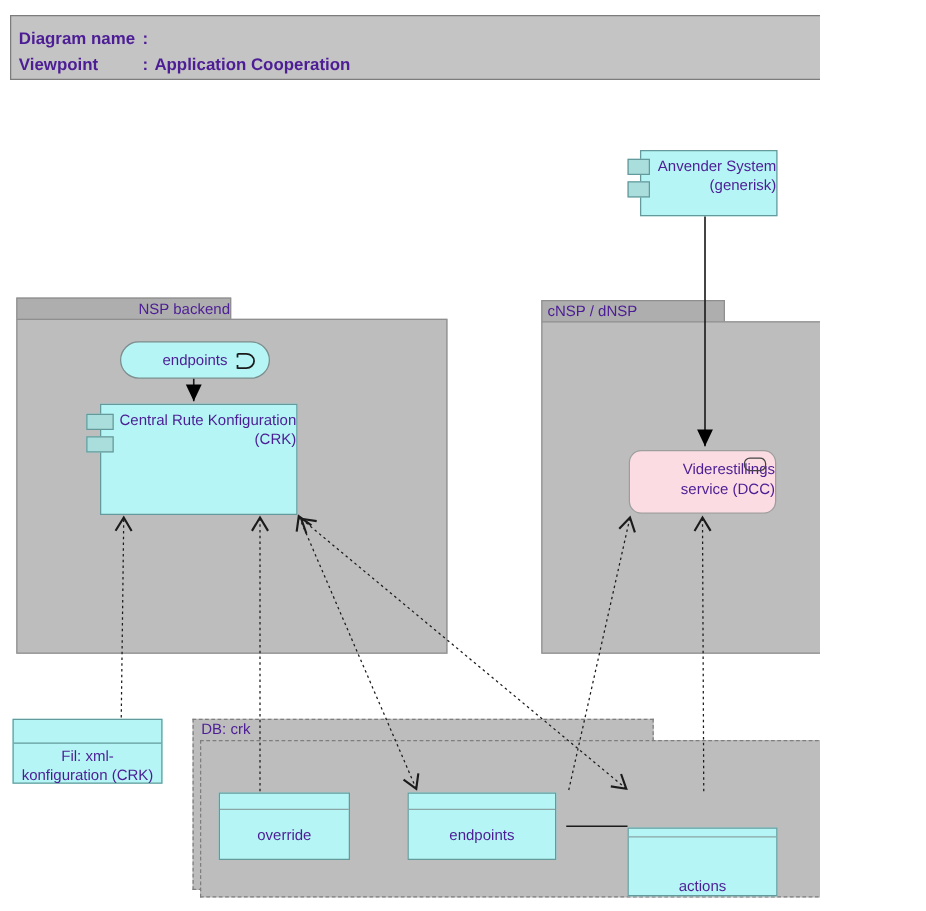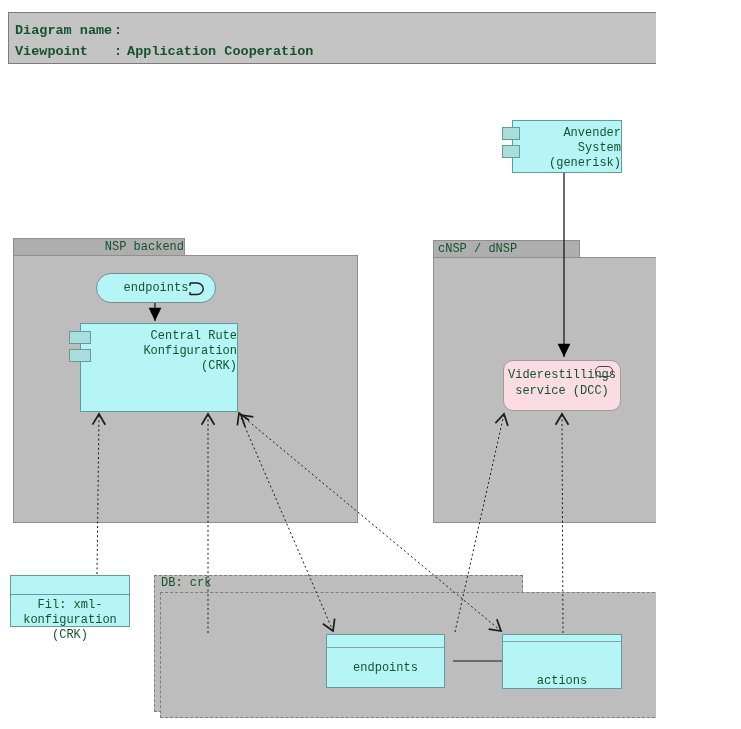--- a/index.html
+++ b/index.html
@@ -1,18 +1,18 @@
 <!DOCTYPE html>
 <html style="--node-cyan: #b5f5f5; --component-tab-cyan: #a9dedc; --node-border-teal: #649a9b; --node-pink: #fadce2; --pink-border: #9e9e9e; --package-body-gray: #bdbdbd; --package-tab-gray: #aeaeae; --package-border: #8f8f8f; --title-fill: #c4c4c4; --title-border: #7c7c7c; --line-color: #1b1b1b;"><head>
 <meta charset="utf-8">
 <style>
   html,body{margin:0;padding:0;background:#fff;}
   .stage{
     position:relative;width:656px;height:729px;background:#ffffff;
-    font-family:Liberation Mono, monospace;color:#14532d;overflow:hidden;
+    font-family:Liberation Sans, sans-serif;color:#4c1d95;overflow:hidden;
   }
   
   .title-block{
     position:absolute;left:8px;top:12px;width:722px;height:52px;
     background:var(--title-fill);border:1px solid var(--title-border);
     box-sizing:border-box;padding:7px 6px 0 6px;
   }
   .title-row{display:flex;font-weight:bold;font-size:13.5px;line-height:21px;white-space:pre;}
   .title-row .t-label{min-width:99px;}
   .title-row .t-sep{margin-right:5px;}
@@ -27,21 +27,21 @@
   
   svg.connectors{position:absolute;left:0;top:0;z-index:3;}
   
   .node{position:absolute;box-sizing:border-box;z-index:4;font-size:12px;text-align:center;}
   .component{background:var(--node-cyan);border:1px solid var(--node-border-teal);padding-top:5px;line-height:15px;text-align:right;}
   .comp-tab{position:absolute;box-sizing:border-box;z-index:5;
     background:var(--component-tab-cyan);border:1px solid var(--node-border-teal);}
   .stadium{background:var(--node-cyan);border:1px solid #7c8d8d;border-radius:15px;
     display:flex;align-items:center;justify-content:center;line-height:28px;}
   .service{background:var(--node-pink);border:1px solid var(--pink-border);border-radius:10px;
-    padding-top:6px;line-height:16px;}
+    padding-top:6px;line-height:16px;text-align:right;}
   .file-box{background:var(--node-cyan);border:1px solid var(--node-border-teal);}
   .file-head{height:18px;border-bottom:1px solid var(--node-border-teal);}
   .file-body{padding-top:3px;line-height:15px;}
   .table-box{background:var(--node-cyan);border:1px solid var(--node-border-teal);display:flex;flex-direction:column;}
   .table-head{height:12px;border-bottom:1px solid #8aa5a5;}
   .table-body{flex:1;display:flex;align-items:center;justify-content:center;}
   .icon-abs{position:absolute;}
 </style>
 </head>
 <body>
@@ -121,26 +121,32 @@
   </div>
 
   <div class="node file-box" style="left:10px;top:575px;width:120px;height:52px;">
     <div class="file-head"></div>
     <div class="file-body">
       <div>Fil: xml-</div>
       <div>konfiguration (CRK)</div>
     </div>
   </div>
 
+  <div class="node table-box" style="left:175px;top:634px;width:105px;height:54px;">
+    <div class="table-head"></div>
+    <div class="table-body">
+        <span>override</span>
+      </div>
+  </div>
   <div class="node table-box" style="left:326px;top:634px;width:119px;height:54px;">
     <div class="table-head"></div>
     <div class="table-body">
         <span>endpoints</span>
       </div>
   </div>
-  <div class="node table-box" style="left:502px;top:634px;width:120px;height:55px;gap:32px;">
+  <div class="node table-box" style="left:502px;top:662px;width:120px;height:55px;gap:32px;">
     <div class="table-head"></div>
     <div class="table-body">
         <span>actions</span>
       </div>
   </div>
 
 </div>
 
 </body></html>

